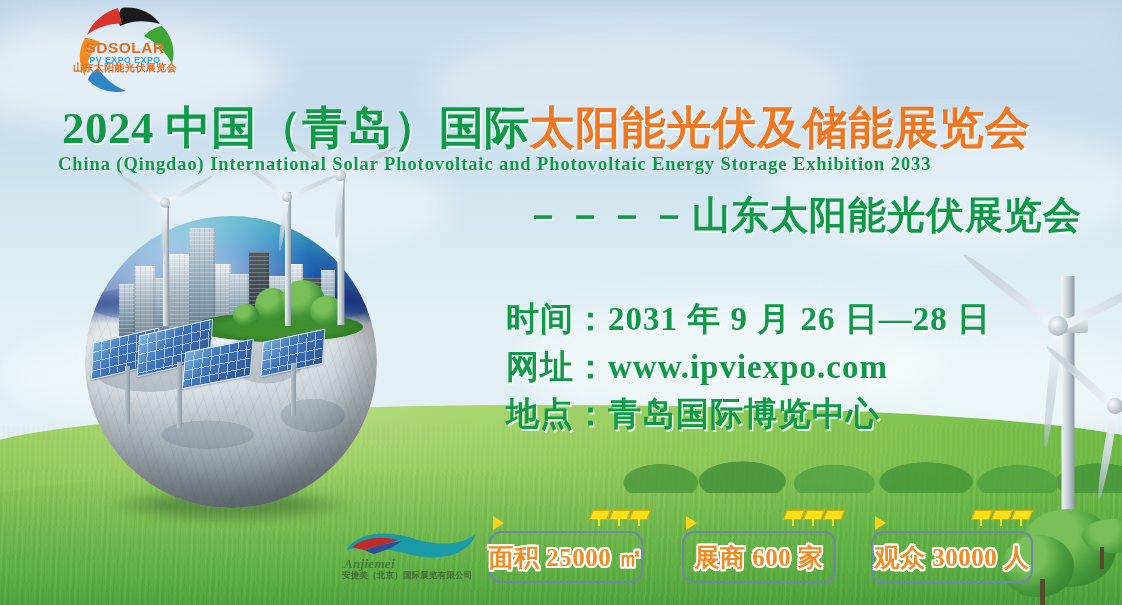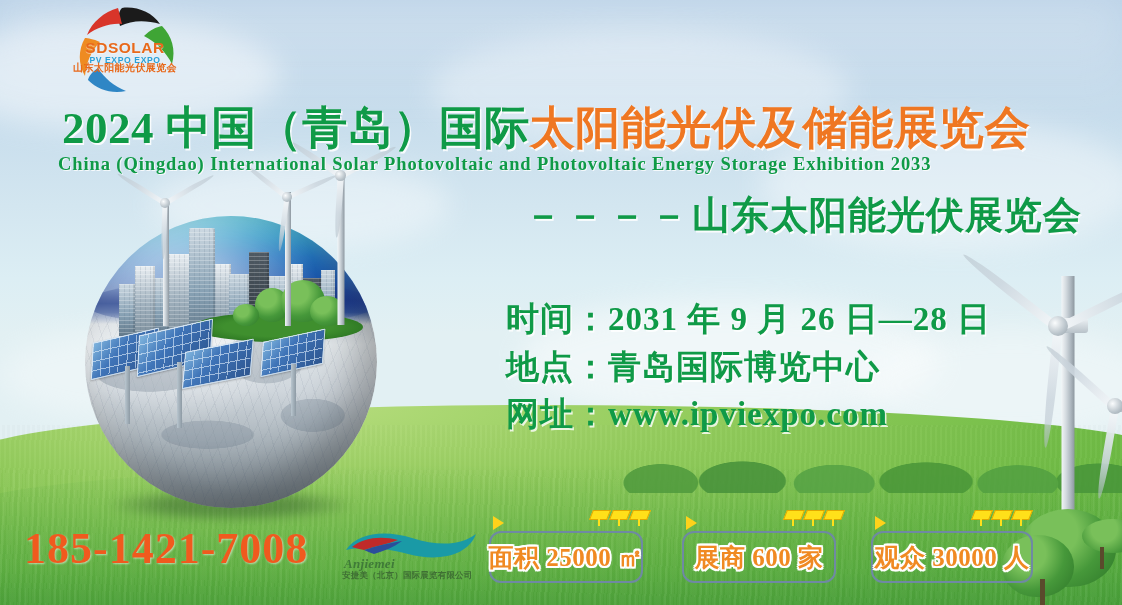--- a/index.html
+++ b/index.html
@@ -328,25 +328,24 @@
     <div class="logoTxt logoSub">PV EXPO EXPO</div>
     <div class="logoTxt logoCn">山东太阳能光伏展览会</div>
   </div>
 
   <div id="titleCn"><span class="g">2024 中国（青岛）国际</span><span class="o">太阳能光伏及储能展览会</span></div>
   <div id="titleEn">China (Qingdao) International Solar Photovoltaic and Photovoltaic Energy Storage Exhibition 2033</div>
   <div id="subTitle"><span class="dash">－－－－</span><span>山东太阳能光伏展览会</span></div>
 
   <div id="info">
     <div class="row">时间：2031 年 9 月 26 日—28 日</div>
+    <div class="row">网址：www.ipviexpo.com</div>
     <div class="row">地点：青岛国际博览中心</div>
-    <div class="row">网址：www.ipviexpo.com</div>
-  </div>
-
-  <div id="phone">185-1421-7008</div>
+  </div>
+
 
   <div id="logo2">
     <svg class="l2wave" viewBox="0 0 138 32" aria-hidden="true">
       <path d="M4 20 C 16 2, 44 0, 70 8 C 96 16, 118 16, 134 4 C 126 26, 96 32, 66 24 C 40 17, 18 17, 4 20 Z" fill="#1a9aa6"></path>
       <path d="M10 17 C 22 7, 40 6, 56 10 C 46 14, 34 16, 22 20 C 17 19, 13 18, 10 17 Z" fill="#c02a2a"></path>
       <path d="M22 20 C 34 16, 48 13, 60 11 C 52 17, 42 21, 32 24 C 28 23, 25 21, 22 20 Z" fill="#2b4e9b"></path>
     </svg>
     <div class="l2en">Anjiemei</div>
     <div class="l2cn">安捷美（北京）国际展览有限公司</div>
   </div>

